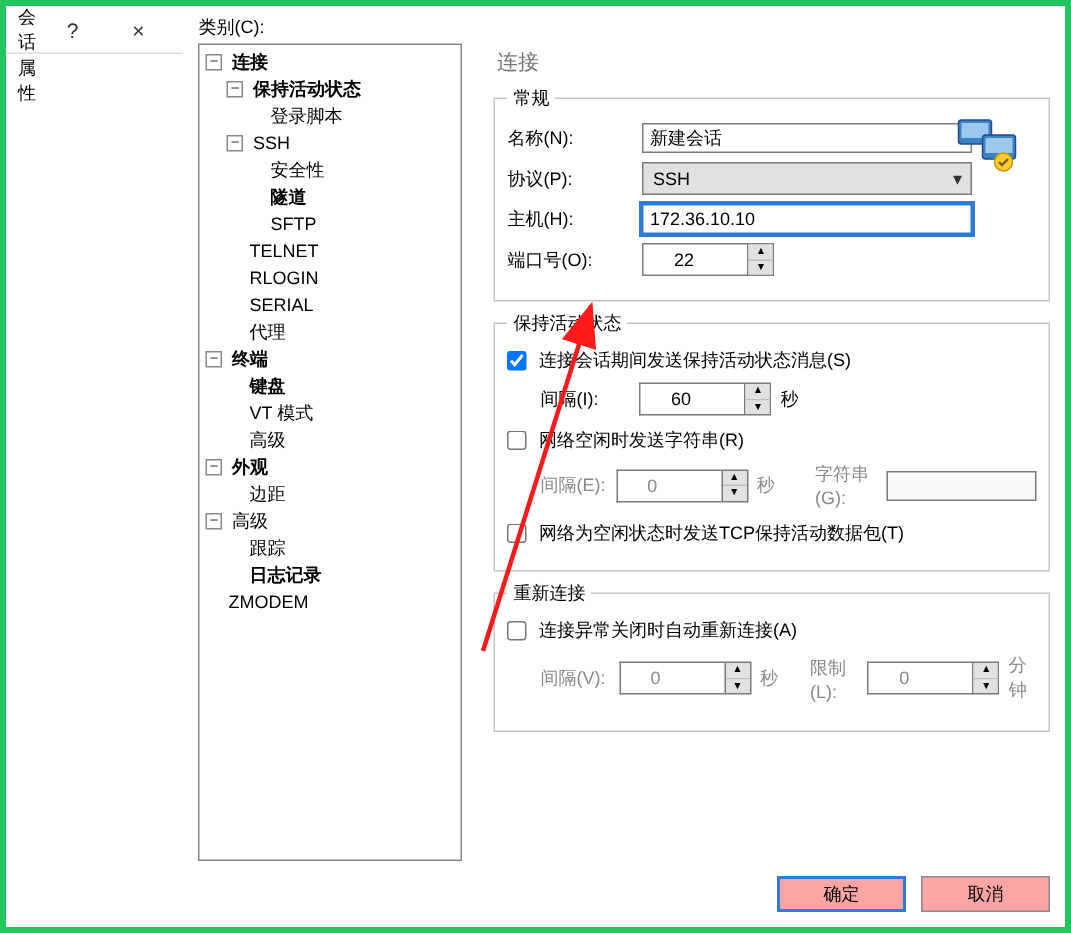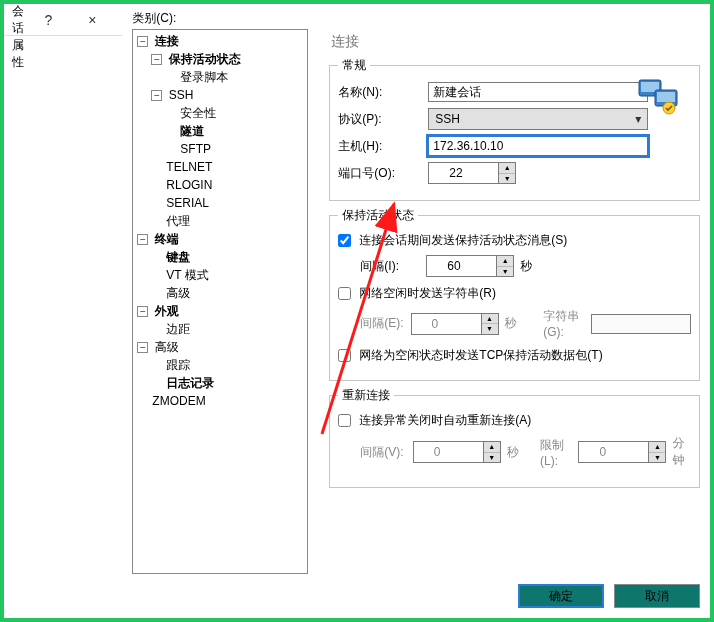--- a/index.html
+++ b/index.html
@@ -168,21 +168,21 @@
   .btn-row {
     display: flex;
     justify-content: flex-end;
     gap: 10px;
     padding-top: 10px;
   }
   .btn {
     width: 86px;
     height: 24px;
     border: 1px solid #888;
-    background: #0f766e;
+    background: #fca5a5;
     font-size: 12px;
     cursor: pointer;
     display: flex;
     align-items: center;
     justify-content: center;
   }
   .btn.primary { border: 2px solid #2e7bd6; }
   .arrow-overlay {
     position: absolute;
     pointer-events: none;

